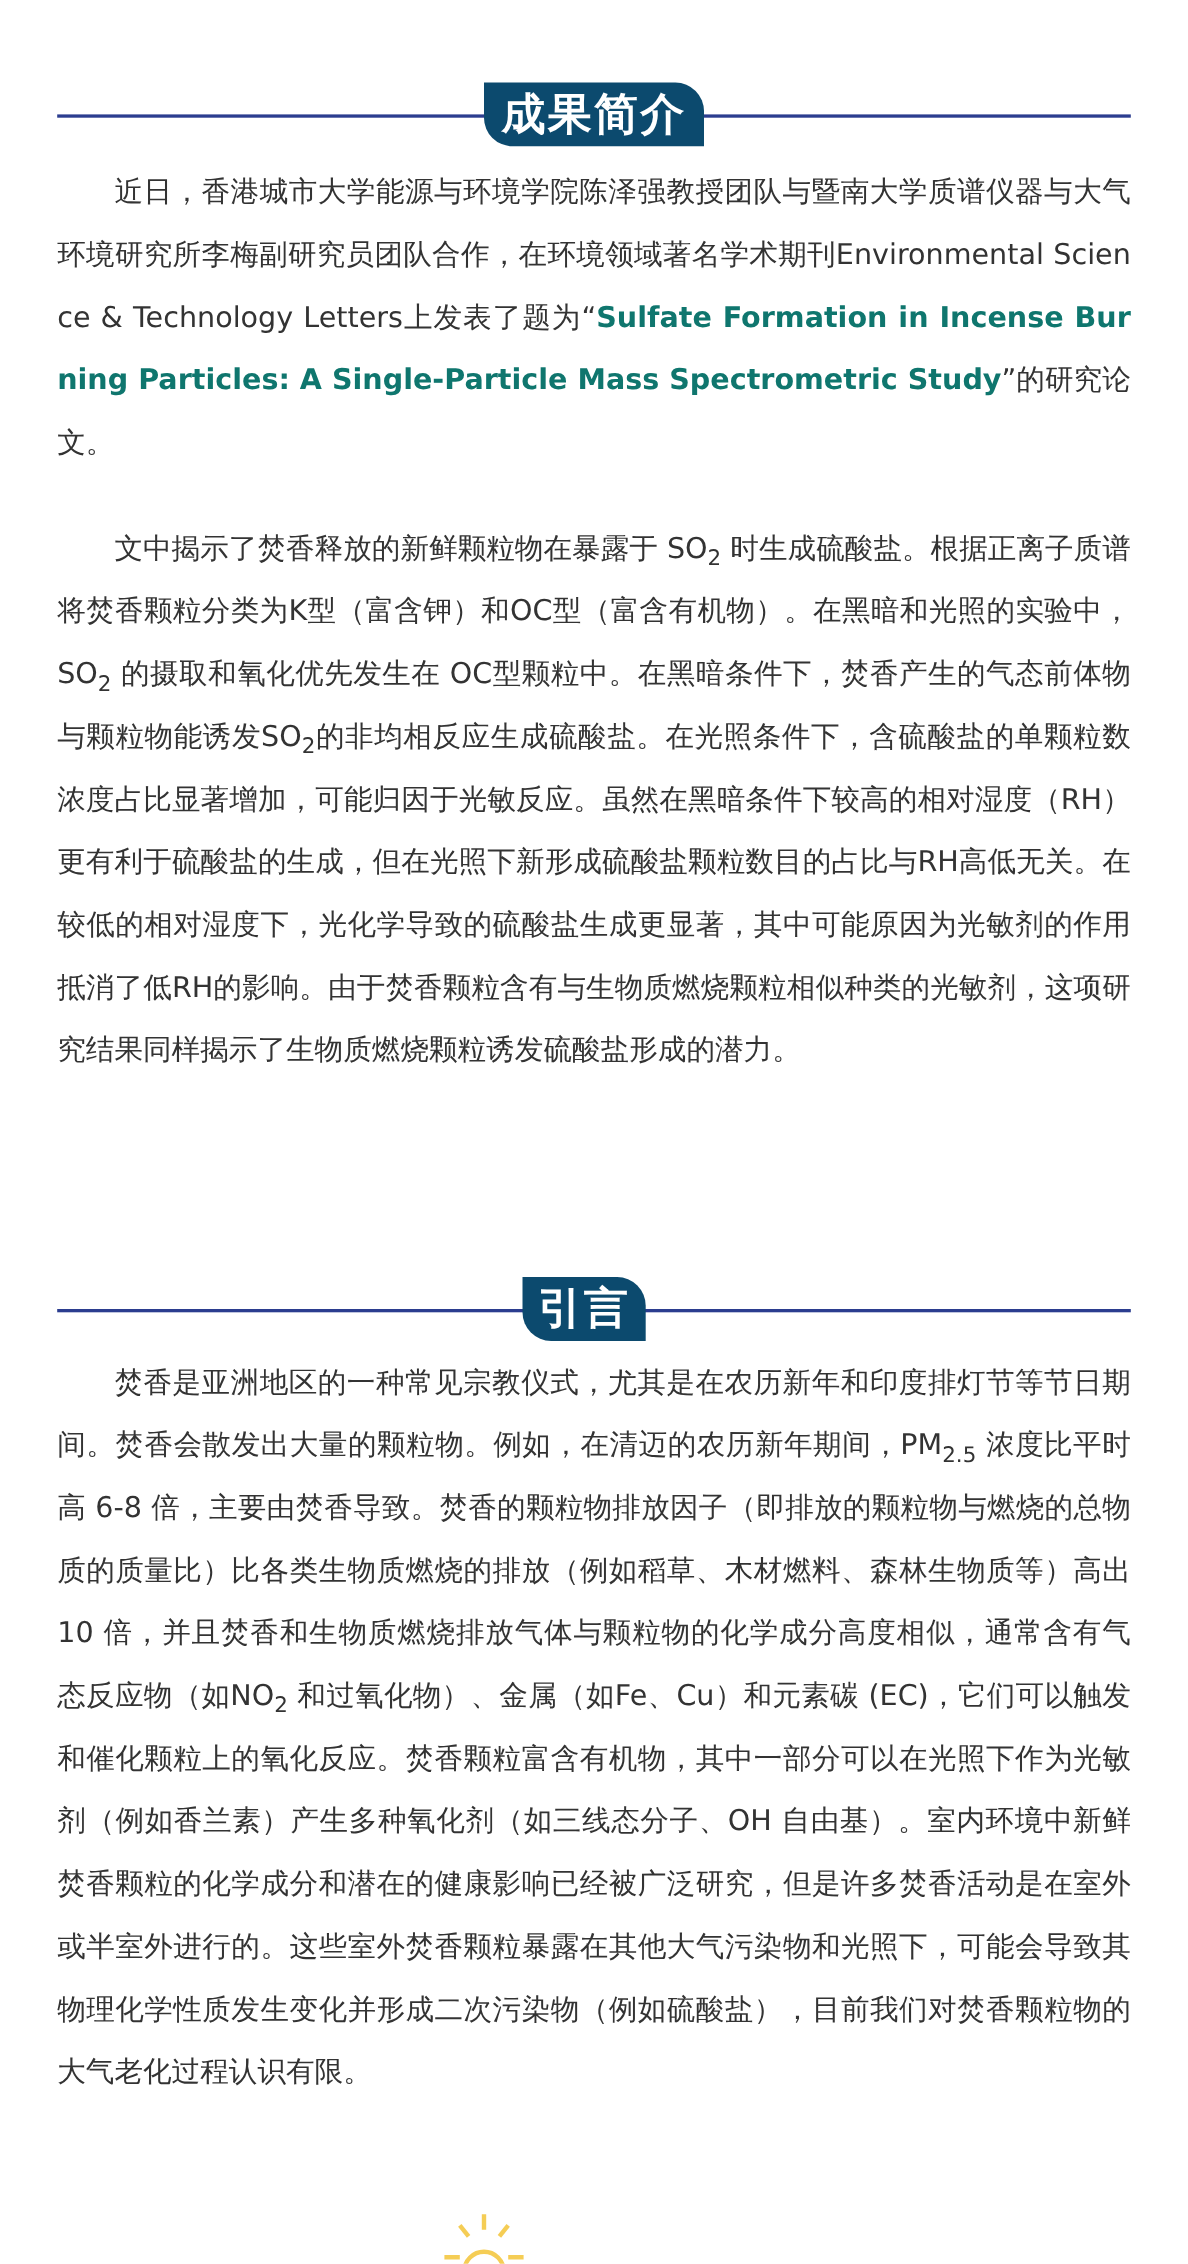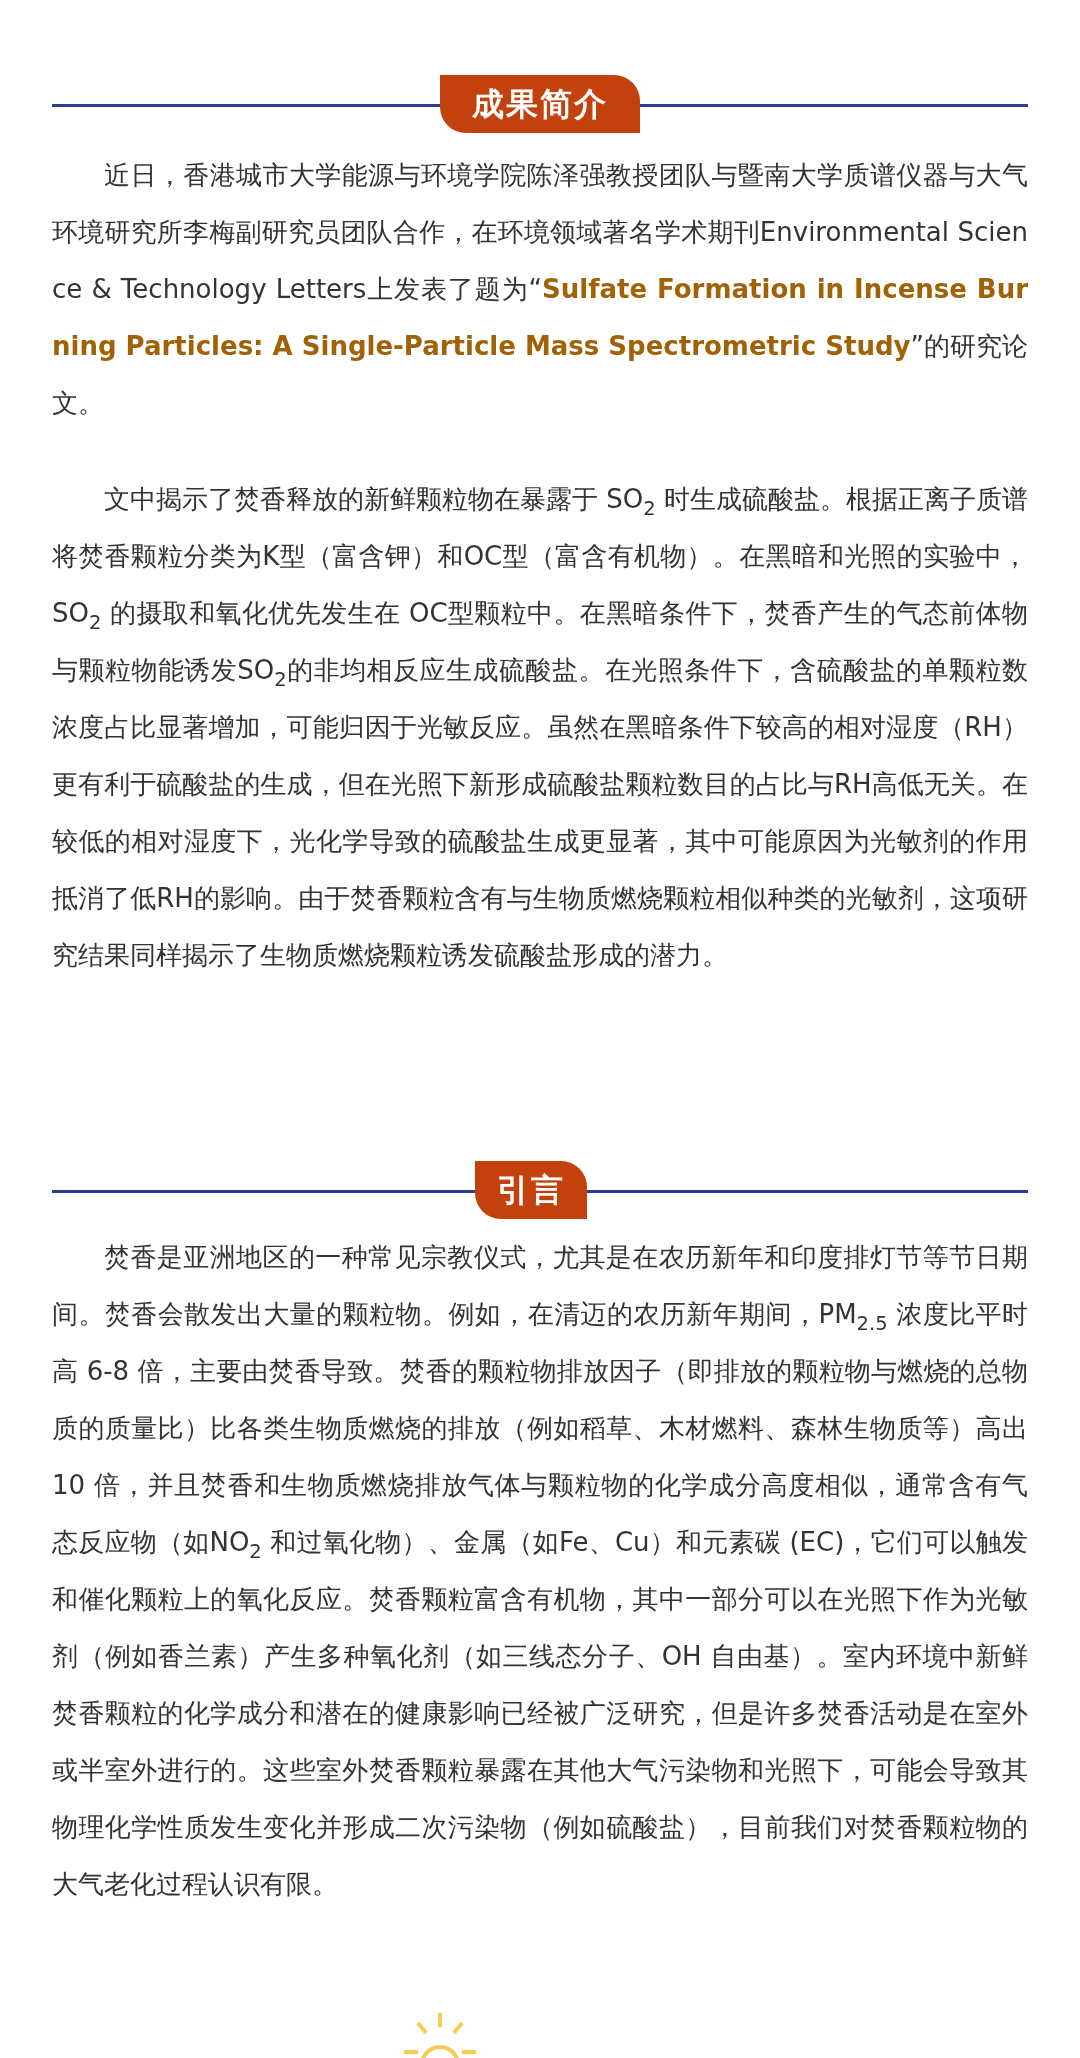--- a/index.html
+++ b/index.html
@@ -26,25 +26,25 @@
     left: 0;
     right: 0;
     top: 29px;
     height: 3px;
     background: #2b3d8f;
   }
   .section-header .badge {
     position: absolute;
     top: 0;
     height: 58px;
-    background: #c2410c;
+    background: #0c4a6e;
     color: #ffffff;
     font-family: "DejaVu Serif", "Liberation Serif", serif;
     font-weight: bold;
-    font-size: 32px;
+    font-size: 40px;
     line-height: 58px;
     text-align: center;
     letter-spacing: 2px;
     border-top-right-radius: 26px;
     border-bottom-left-radius: 26px;
     border-top-left-radius: 0;
     border-bottom-right-radius: 0;
   }
   .para {
     position: absolute;
@@ -53,21 +53,21 @@
     font-size: 26px;
     line-height: 57px;
     text-align: justify;
     text-indent: 2em;
     margin: 0;
     color: #333333;
     word-break: break-all;
   }
   .para b {
     font-weight: bold;
-    color: #a16207;
+    color: #0f766e;
   }
   .para sub {
     font-size: 0.75em;
     vertical-align: -0.35em;
     line-height: 0;
   }
   .sun {
     position: absolute;
     left: 398px;
     top: 2005px;

